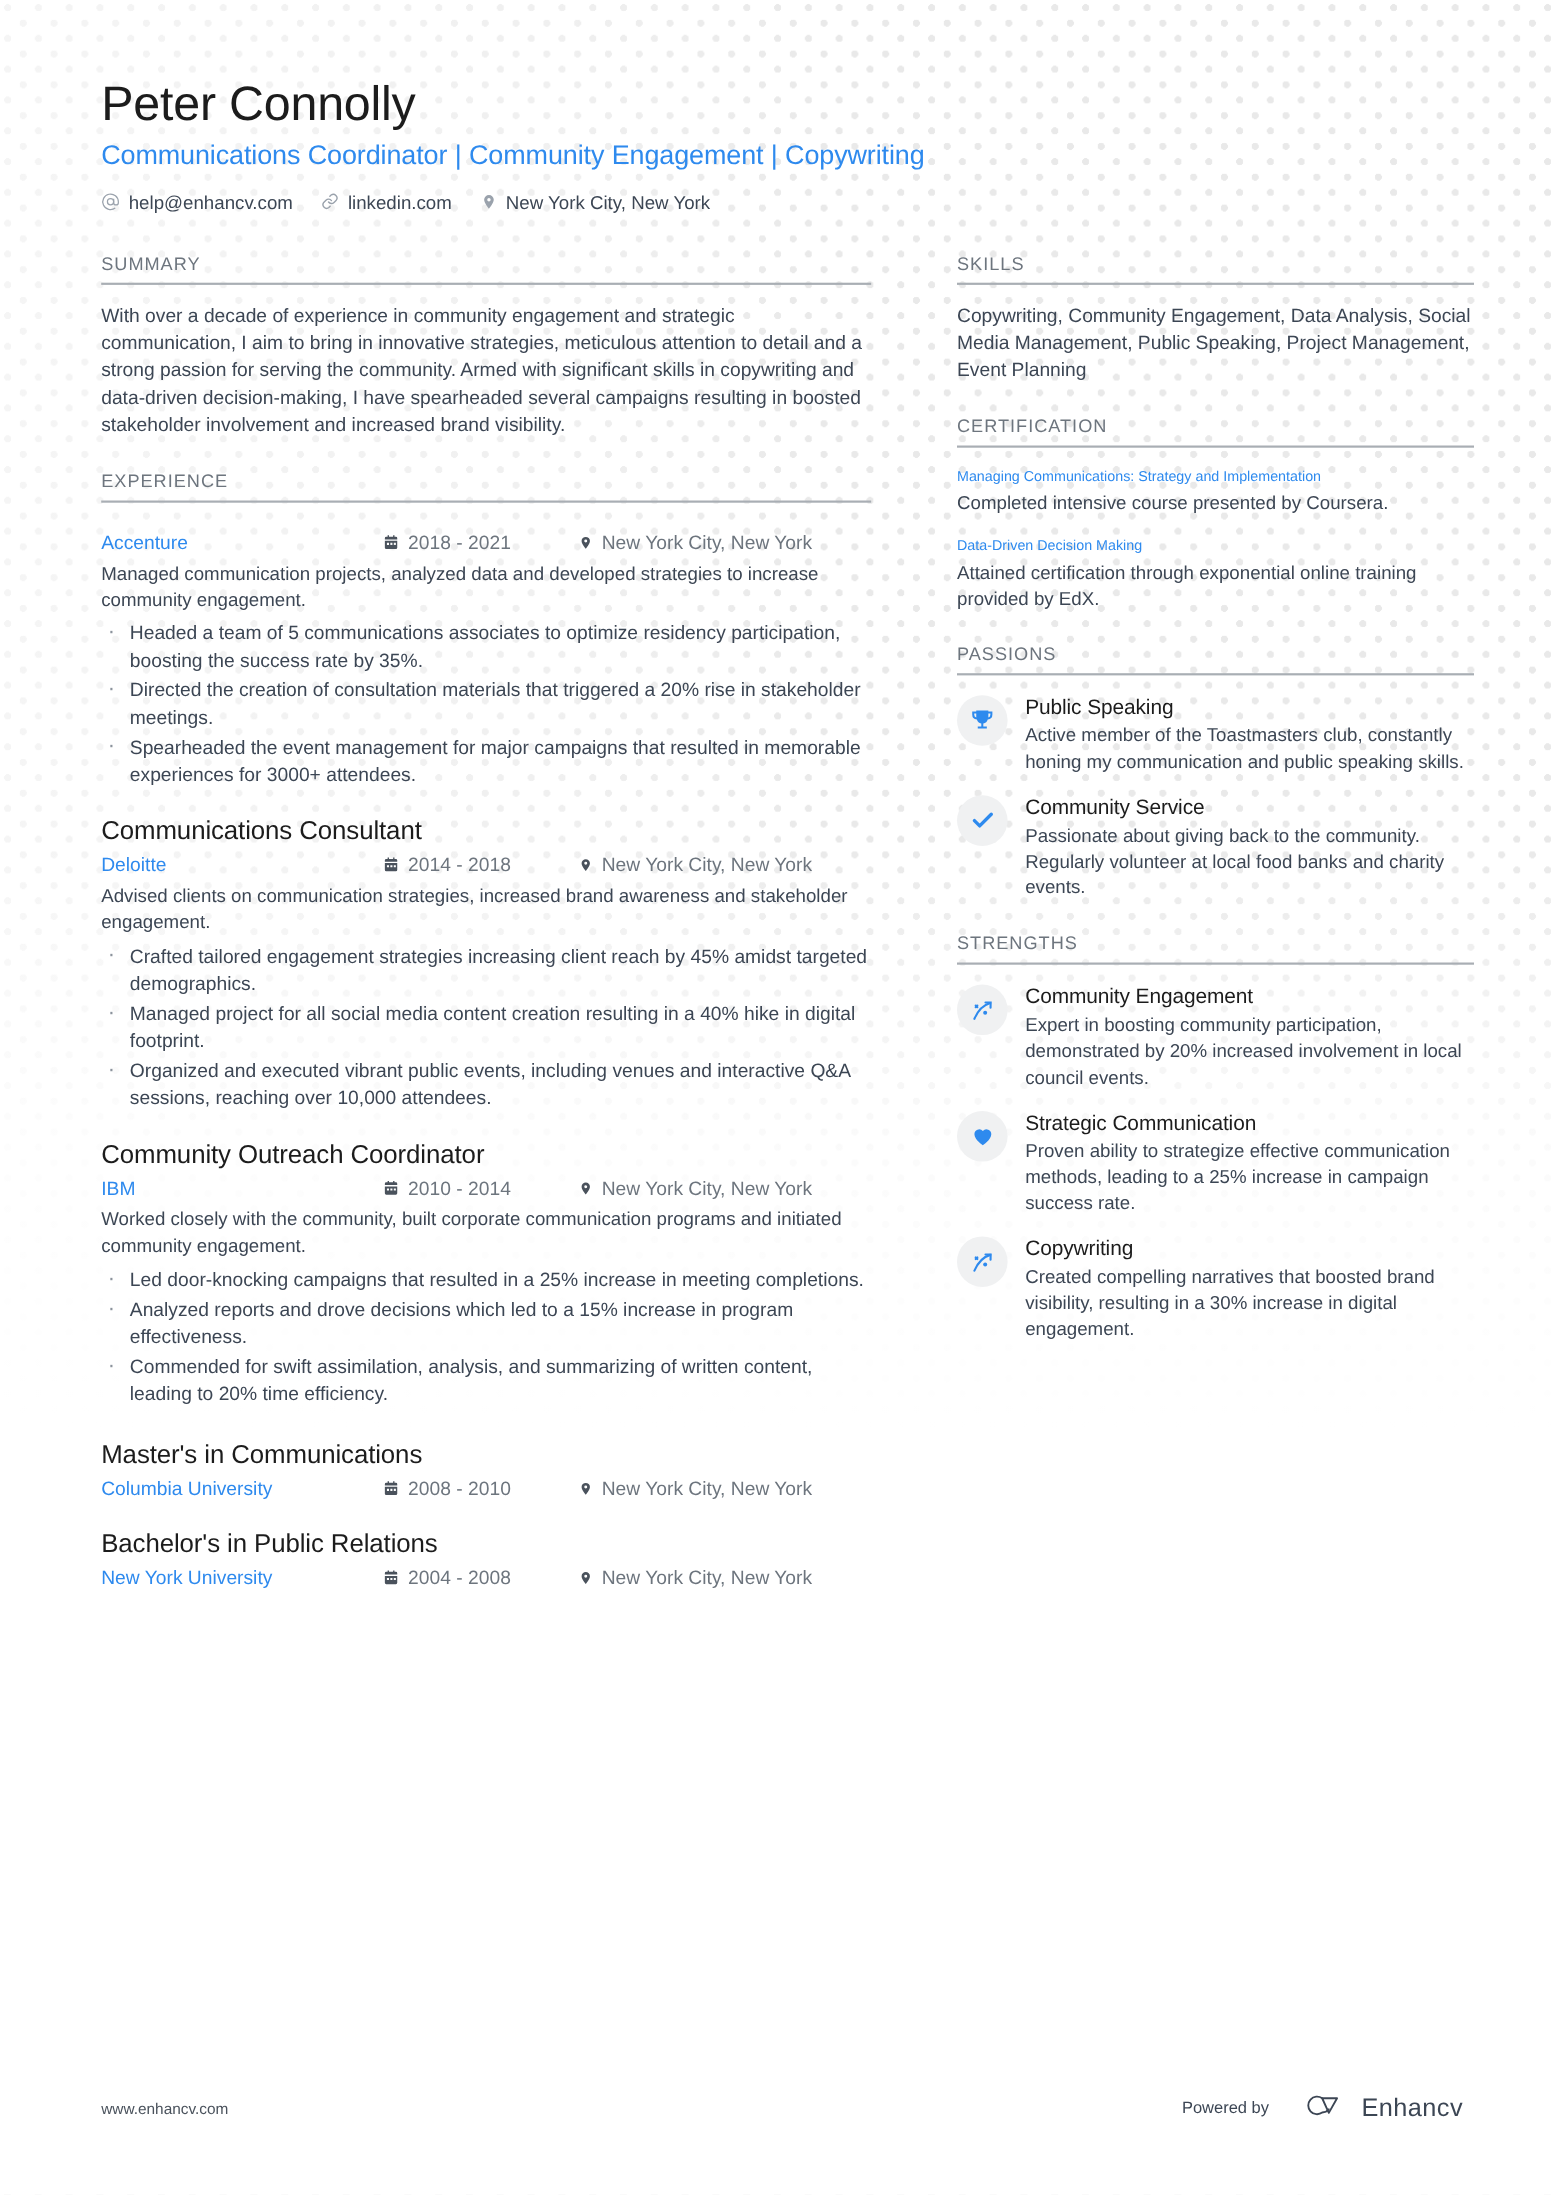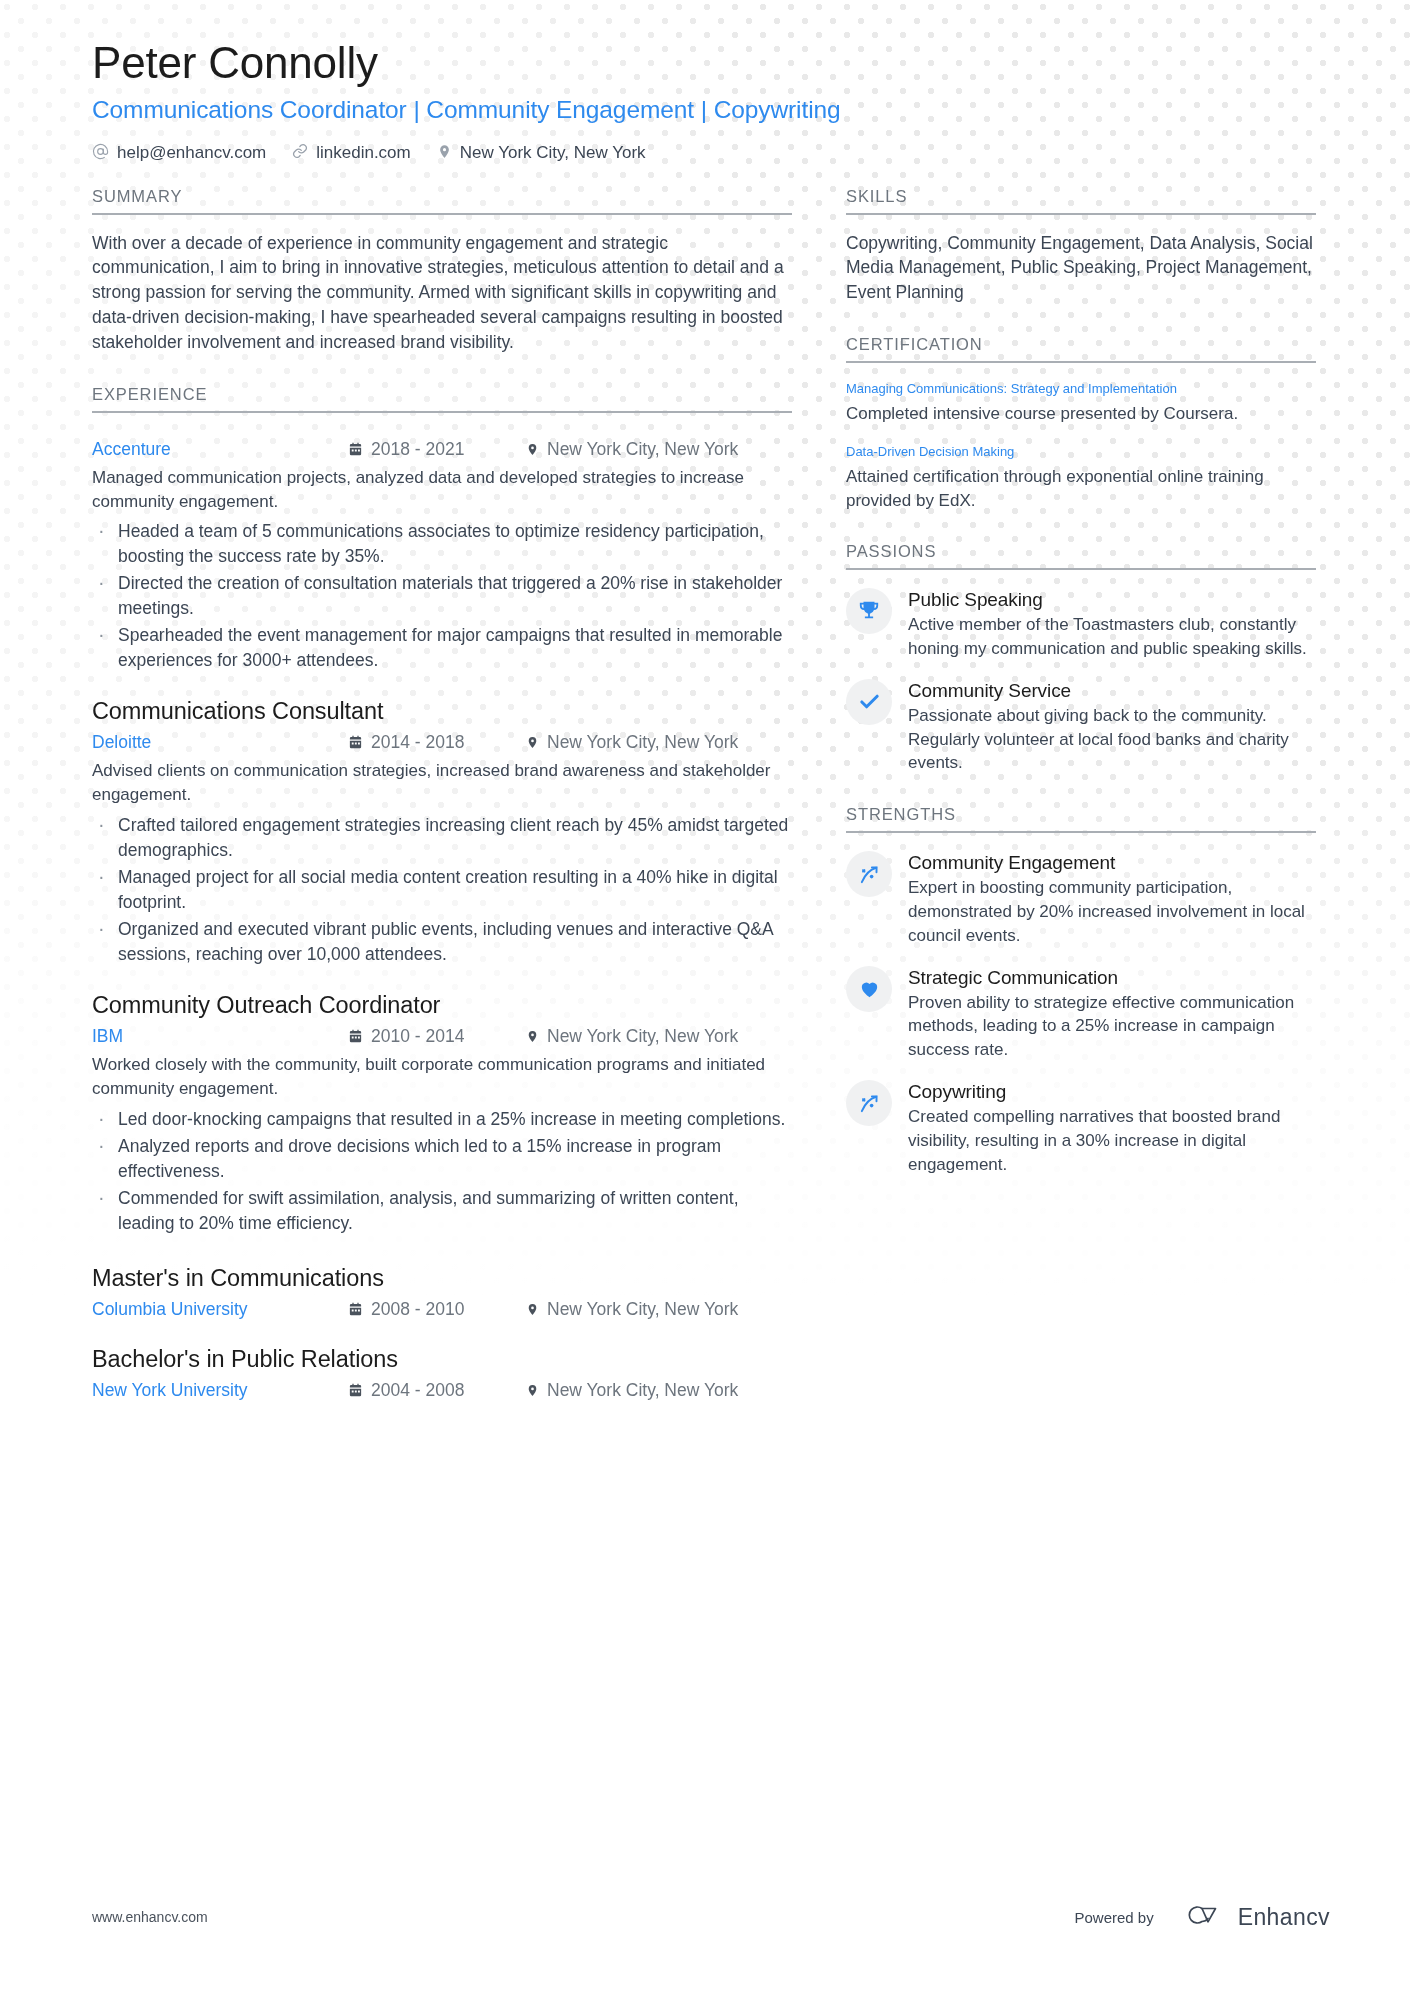--- a/index.html
+++ b/index.html
@@ -24,21 +24,21 @@
   .pattern-mask {
     position: absolute;
     left: 0; top: 0; right: 0; bottom: 0;
     background:
       linear-gradient(to bottom, rgba(255,255,255,0) 0px, rgba(255,255,255,0) 760px, rgba(255,255,255,0.82) 1050px, #ffffff 1300px),
       linear-gradient(to right, rgba(255,255,255,0.55) 0px, rgba(255,255,255,0.30) 520px, rgba(255,255,255,0) 760px);
     pointer-events: none;
   }
   .content {
     position: relative;
-    padding: 38px 92px 0 92px;
+    padding: 70px 92px 0 92px;
   }
 
   
   .name {
     font-size: 44px;
     font-weight: 400;
     color: #1c1c1c;
     letter-spacing: -0.2px;
     line-height: 1.15;
   }
@@ -54,21 +54,21 @@
     align-items: center;
     gap: 26px;
     margin-top: 19px;
     font-size: 17px;
     color: #3c4654;
   }
   .contact { display: flex; align-items: flex-start; gap: 8px; }
   .contact .ico { display:flex; align-items:center; color:#9aa2ac; }
 
   
-  .cols { display: flex; gap: 54px; margin-top: 24px; }
+  .cols { display: flex; gap: 78px; margin-top: 36px; }
   .col-left { width: 700px; flex: 0 0 700px; }
   .col-right { width: 470px; flex: 0 0 470px; }
 
   .sec-title {
     font-size: 16.5px;
     letter-spacing: 0.9px;
     color: #6d757e;
     font-weight: 400;
     padding-bottom: 7px;
     border-bottom: 2px solid #a9aeb4;

